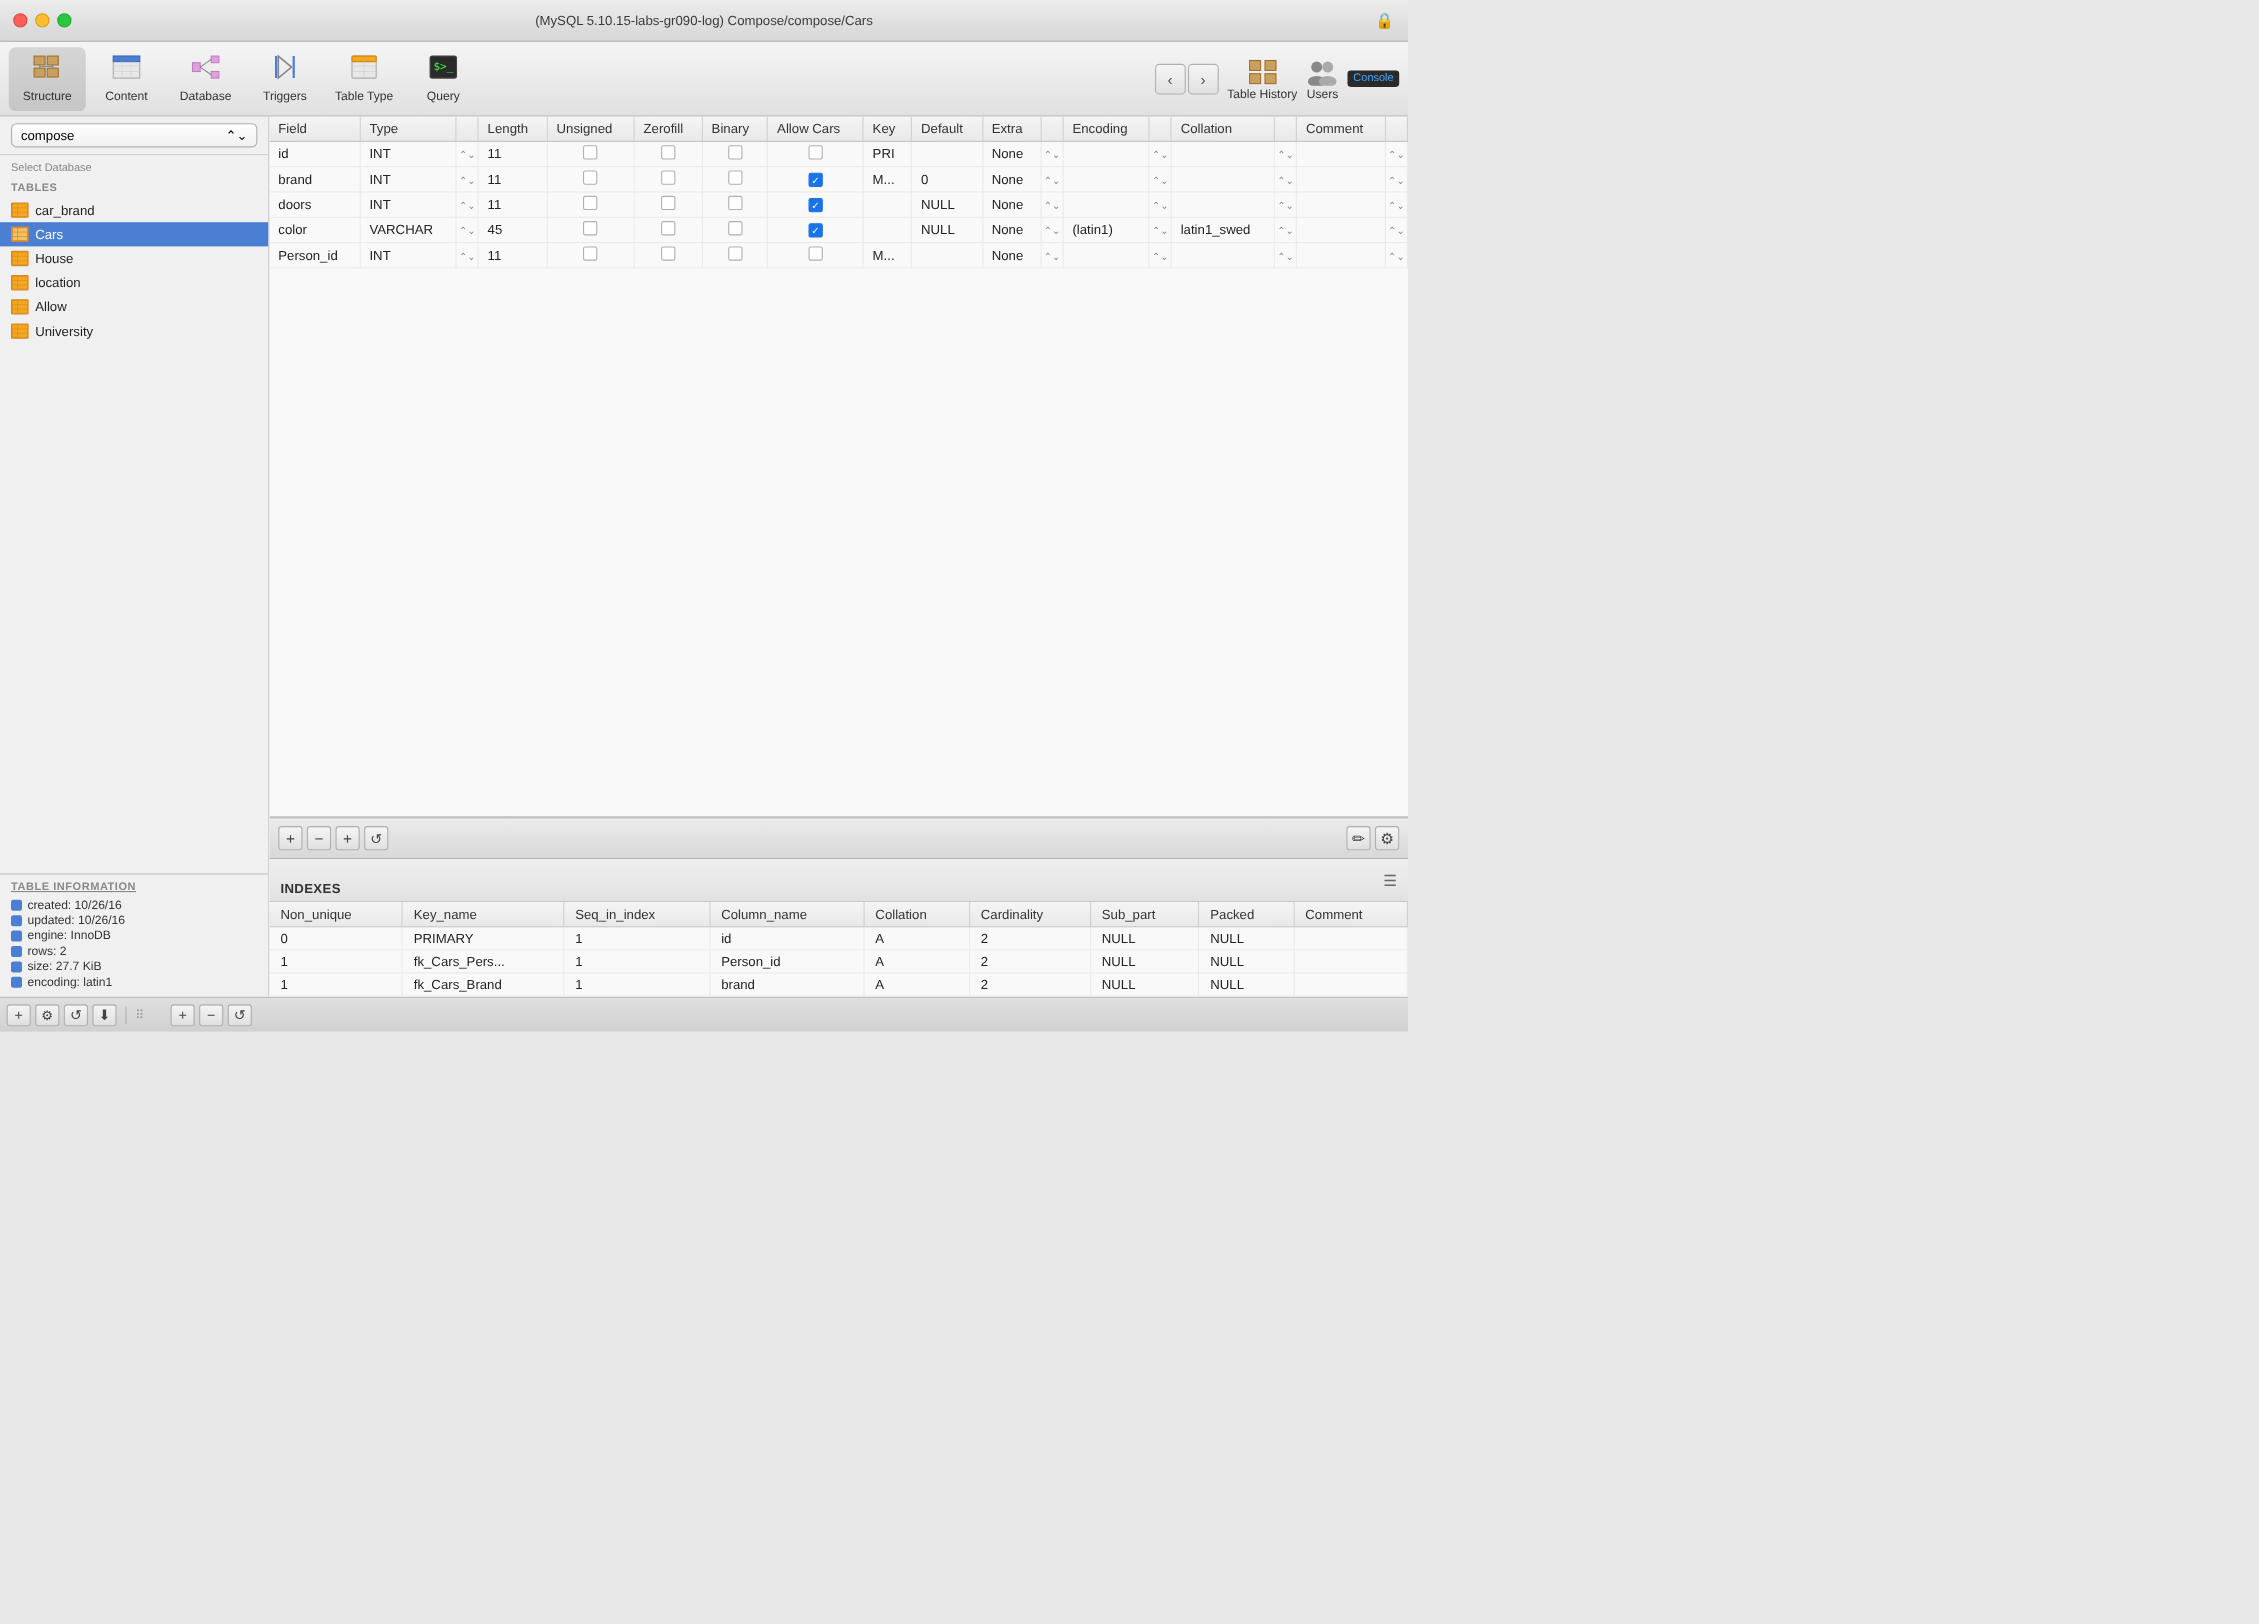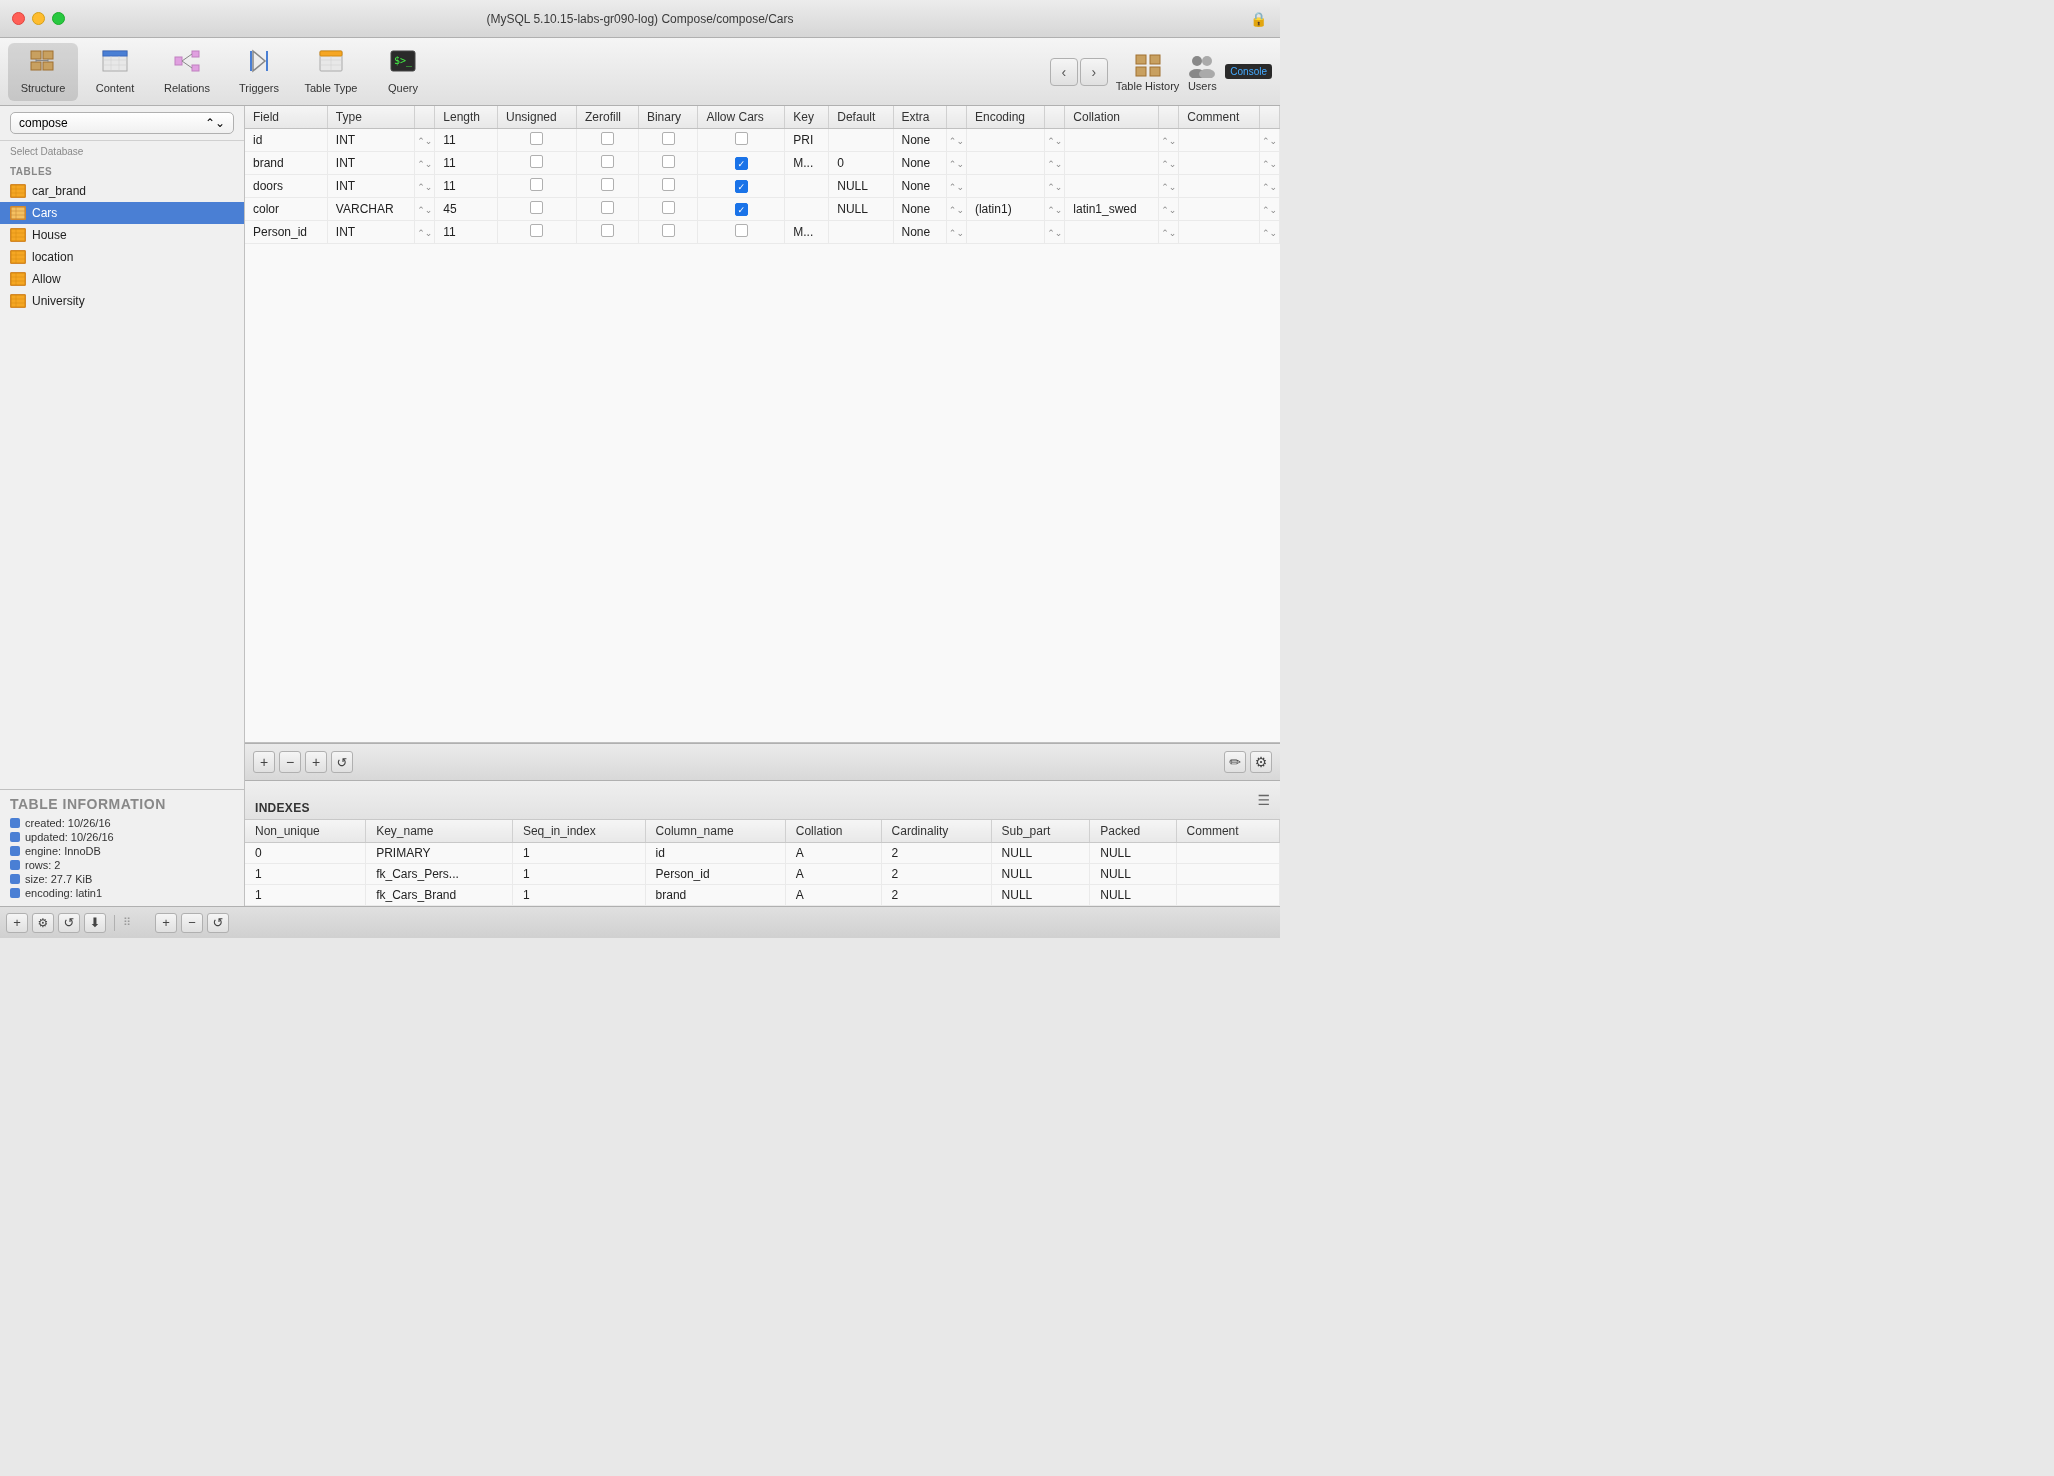--- a/index.html
+++ b/index.html
@@ -138,23 +138,24 @@
       font-size: 8px;
     }
 
     
     .table-info-section {
       border-top: 1px solid #c0c0c0;
       padding: 6px 10px;
       flex-shrink: 0;
     }
     .table-info-label {
-      font-size: 14px; font-weight: bold; color: #888;
+      font-size: 10px; font-weight: bold; color: #888;
       margin-bottom: 4px;
       letter-spacing: 0.5px;
+      text-decoration: underline;
     }
     .info-item {
       display: flex; align-items: center; gap: 5px;
       font-size: 11px; color: #333;
       padding: 1px 0;
     }
     .info-dot {
       width: 10px; height: 10px;
       background: #4a7fd4;
       border-radius: 2px;
@@ -327,21 +328,21 @@
   <button class="tool-btn">
     <span class="icon">
       <svg width="28" height="24" viewBox="0 0 28 24">
         <rect x="2" y="8" width="7" height="8" fill="#e0a0e0" stroke="#c080c0" stroke-width="1"></rect>
         <rect x="19" y="2" width="7" height="6" fill="#e0a0e0" stroke="#c080c0" stroke-width="1"></rect>
         <rect x="19" y="16" width="7" height="6" fill="#e0a0e0" stroke="#c080c0" stroke-width="1"></rect>
         <line x1="9" y1="12" x2="19" y2="5" stroke="#888" stroke-width="1"></line>
         <line x1="9" y1="12" x2="19" y2="19" stroke="#888" stroke-width="1"></line>
       </svg>
     </span>
-    <span class="label">Relations</span>
+    <span class="label">Database</span>
   </button>
   <button class="tool-btn">
     <span class="icon">
       <svg width="28" height="24" viewBox="0 0 28 24">
         <polygon points="8,2 20,12 8,22" fill="none" stroke="#888" stroke-width="1.5"></polygon>
         <line x1="6" y1="2" x2="6" y2="22" stroke="#4a7fd4" stroke-width="2"></line>
         <line x1="22" y1="2" x2="22" y2="22" stroke="#4a7fd4" stroke-width="2"></line>
       </svg>
     </span>
     <span class="label">Triggers</span>

